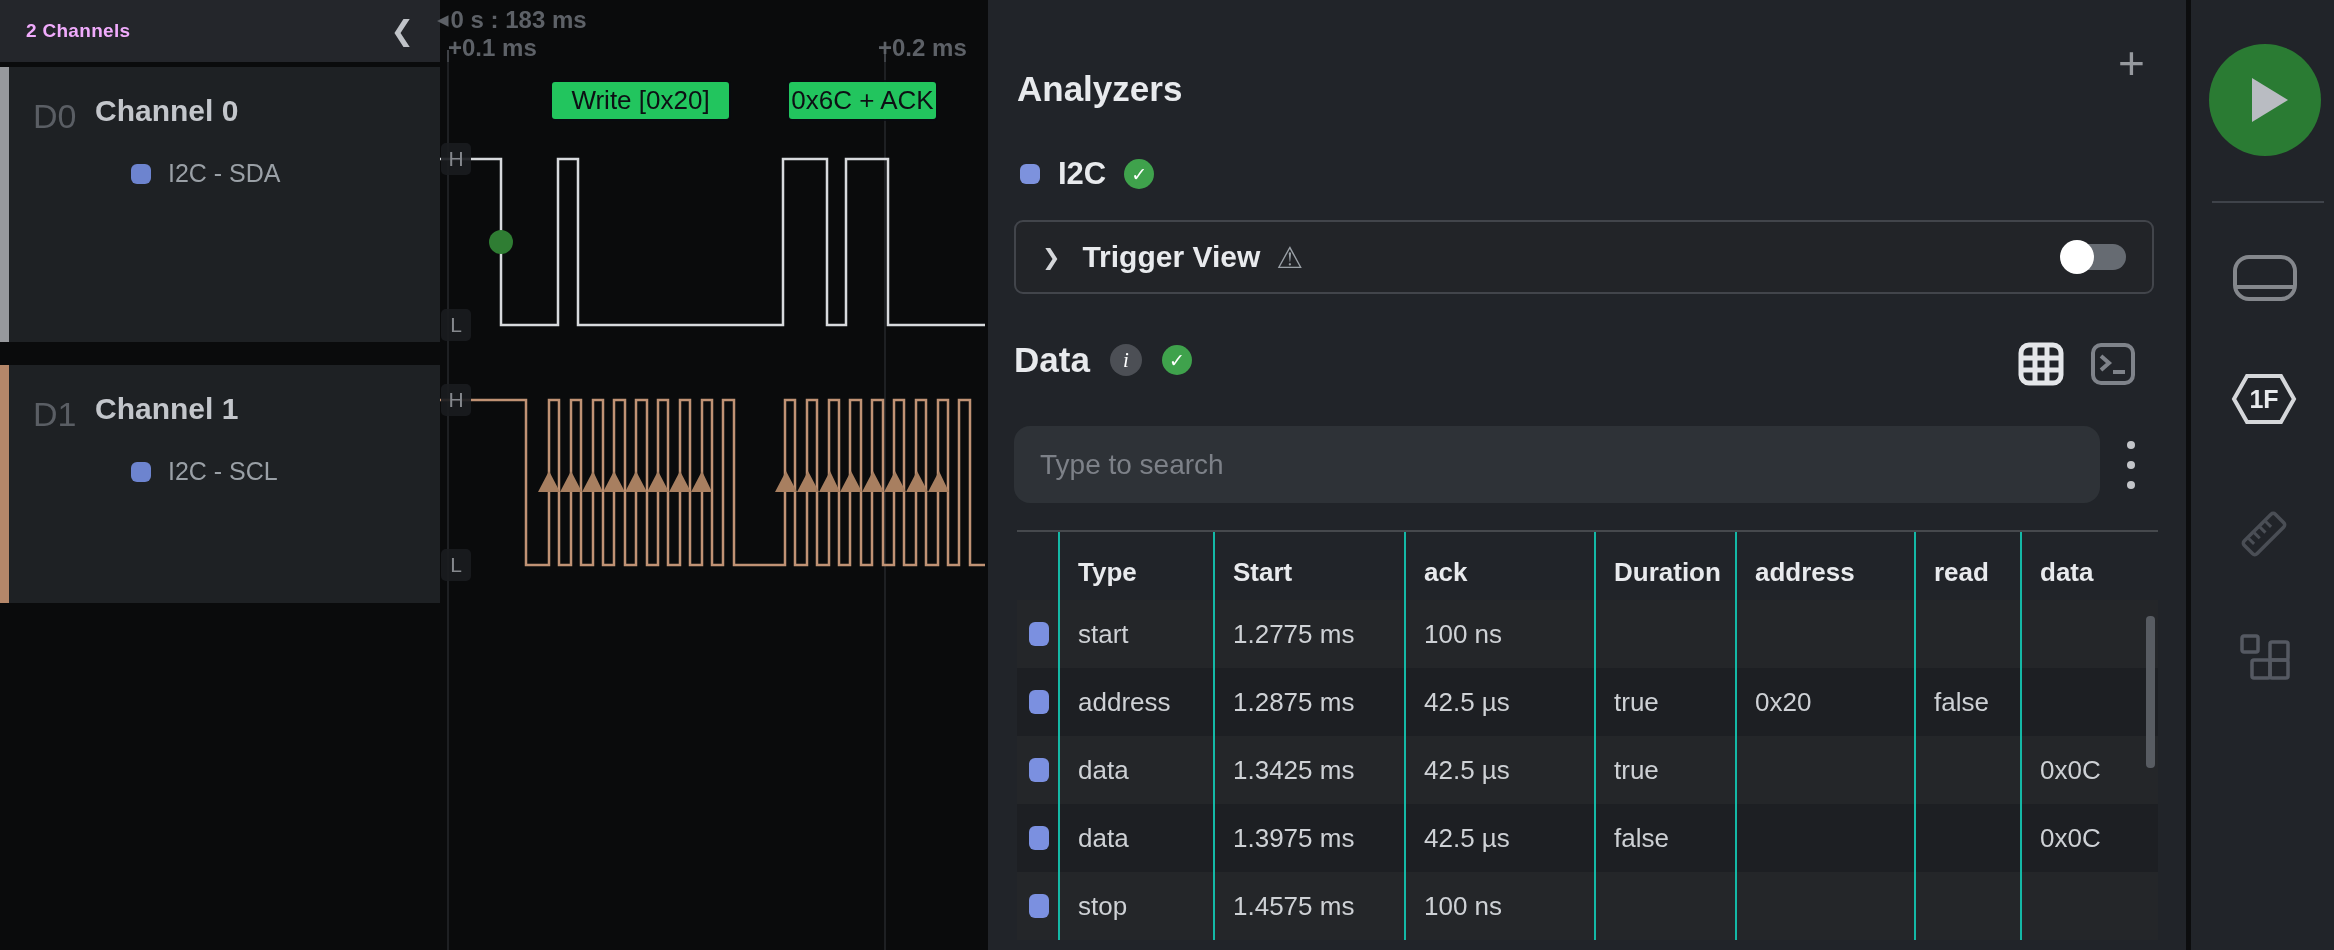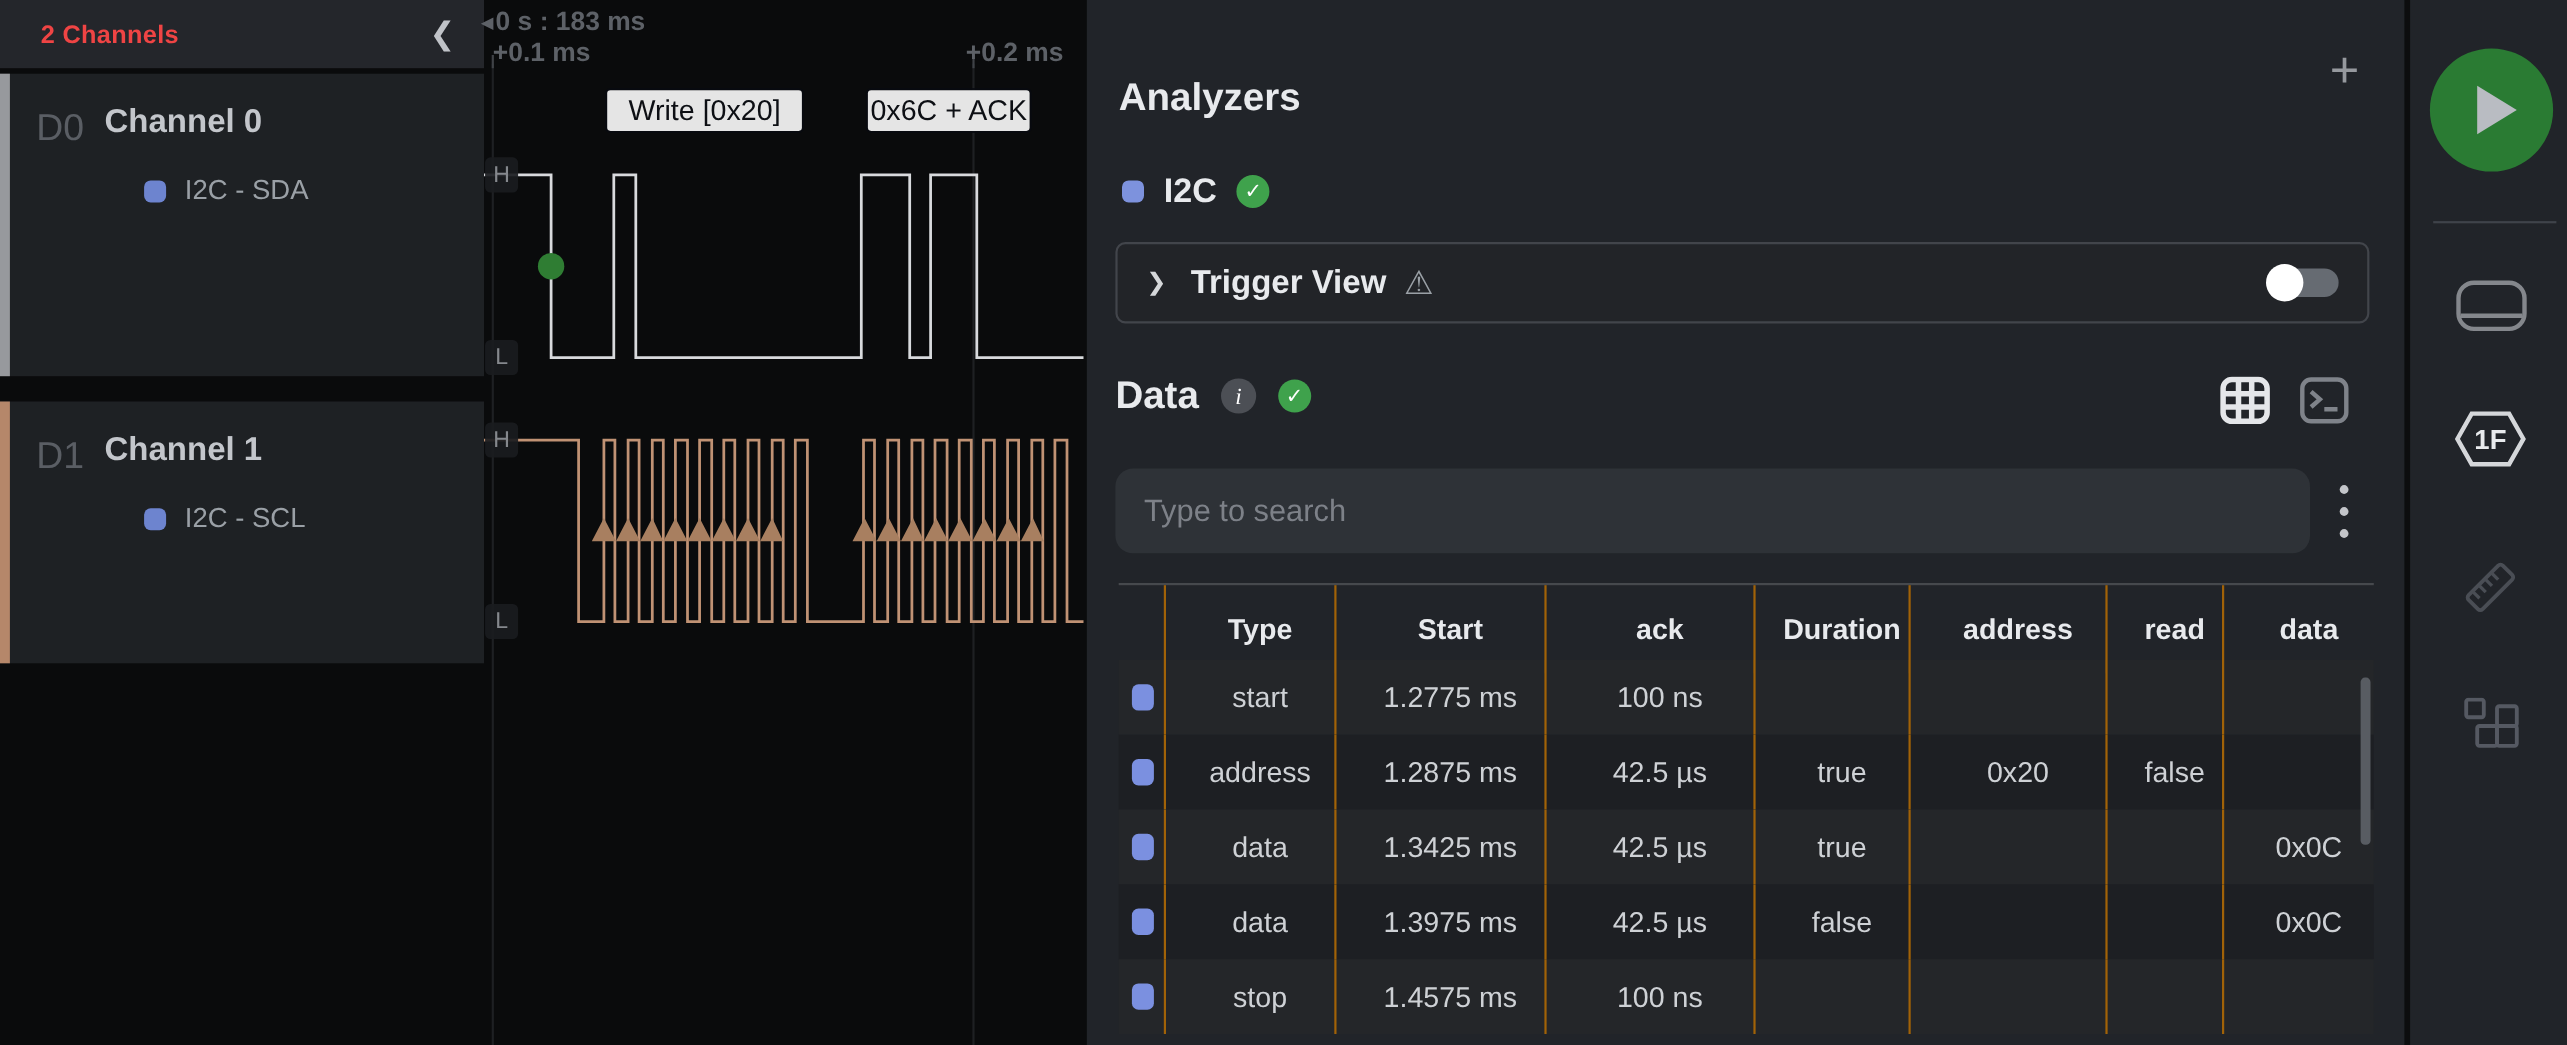--- a/index.html
+++ b/index.html
@@ -11,42 +11,42 @@
     color:#e8eaed;
     -webkit-font-smoothing:antialiased;
   }
   .abs { position:absolute; }
 
   
   .lp-header {
     left:0; top:0; width:440px; height:62px; background:#24262b;
     display:flex; align-items:center; padding:0 26px;
   }
-  .lp-title { font-size:23px; font-weight:700; color:#ef4444; letter-spacing:.3px;margin-left:11px; }
+  .lp-title { font-size:19px; font-weight:700; color:#f0abfc; letter-spacing:.3px; }
   .lp-collapse { margin-left:auto; font-size:28px; color:#c0c3c8; cursor:pointer;
     font-family:"DejaVu Sans",sans-serif; line-height:1; }
   .chan-block { left:0; width:440px; background:#1e2124; }
   .chan-strip { position:absolute; left:0; top:0; width:9px; height:100%; }
   .chan-id { position:absolute; left:33px; top:30px; font-size:34px; color:#5a5e64; }
   .chan-name { position:absolute; left:95px; top:27px; font-size:30px; font-weight:700; color:#c3c6cb; }
   .chan-analyzer { position:absolute; left:131px; top:92px; display:flex; align-items:center; gap:17px; }
   .chip { width:20px; height:20px; border-radius:6px; }
   .chan-analyzer-label { font-size:25px; color:#9aa0a6; }
 
   
   .wave-area { left:440px; top:0; width:548px; height:950px; background:#0a0b0c; }
   .time-main { left:437px; top:6px; font-size:24px; font-weight:700; color:#5d6167; display:flex; align-items:center; gap:2px;}
   .time-main .tri { font-size:15px; font-family:"DejaVu Sans",sans-serif; }
   .time-offset { top:34px; font-size:24px; font-weight:700; color:#5d6167; }
   .hl-chip {
     width:30px; height:32px; background:rgba(26,28,31,.92); border-radius:5px;
     color:#85888d; font-size:21px; display:flex; align-items:center; justify-content:center;
   }
   .bubble {
-    top:82px; height:37px; background:#e5e5e5; border-radius:3px;
+    top:82px; height:37px; background:#22c55e; border-radius:3px;
     color:#0d0f14; font-size:26px; display:flex; align-items:center; justify-content:center;
     box-shadow:0 0 0 2px rgba(8,10,16,.85);
   }
 
   
   .panel { left:988px; top:0; width:1198px; height:950px; background:#212429; }
   .panel-title { font-size:35px; font-weight:700; color:#e8eaed; }
   .plus-btn { font-size:46px; font-weight:400; color:#96999e; line-height:1; cursor:pointer; }
   .icon-circle {
     border-radius:50%; display:flex; align-items:center; justify-content:center; color:#fff;
@@ -84,21 +84,21 @@
 
   
   .table {
     left:1017px; top:530px; width:1141px; height:420px;
     border-top:2px solid #46494d;
     display:grid; grid-template-columns:41px 155px 191px 190px 141px 179px 106px 138px;
     grid-auto-rows:68px; align-content:start;
   }
   .th { height:80px; line-height:80px; font-size:26px; font-weight:700; color:#e8eaed; padding-left:18px; }
   .td { line-height:68px; font-size:26px; color:#ced1d5; padding-left:18px; overflow:hidden; white-space:nowrap; }
-  .vline { border-left:2px solid #a16207;text-align:center; }
+  .vline { border-left:2px solid #14b8a6; }
   .row-a { background:#242629; }
   .row-b { background:#1d1f23; }
   .marker-cell { display:flex; align-items:center; padding-left:12px; }
   .marker { width:20px; height:24px; border-radius:6px; background:#7b90e0; }
   .scrollbar { left:2144px; top:612px; width:13px; height:338px; }
   .scroll-thumb { position:absolute; left:2px; top:4px; width:9px; height:152px; background:#585c62; border-radius:4px; }
 
   
   .sidebar { left:2186px; top:0; width:148px; height:950px; background:#212429; border-left:5px solid #0c0d0e; }
   .play-btn {

